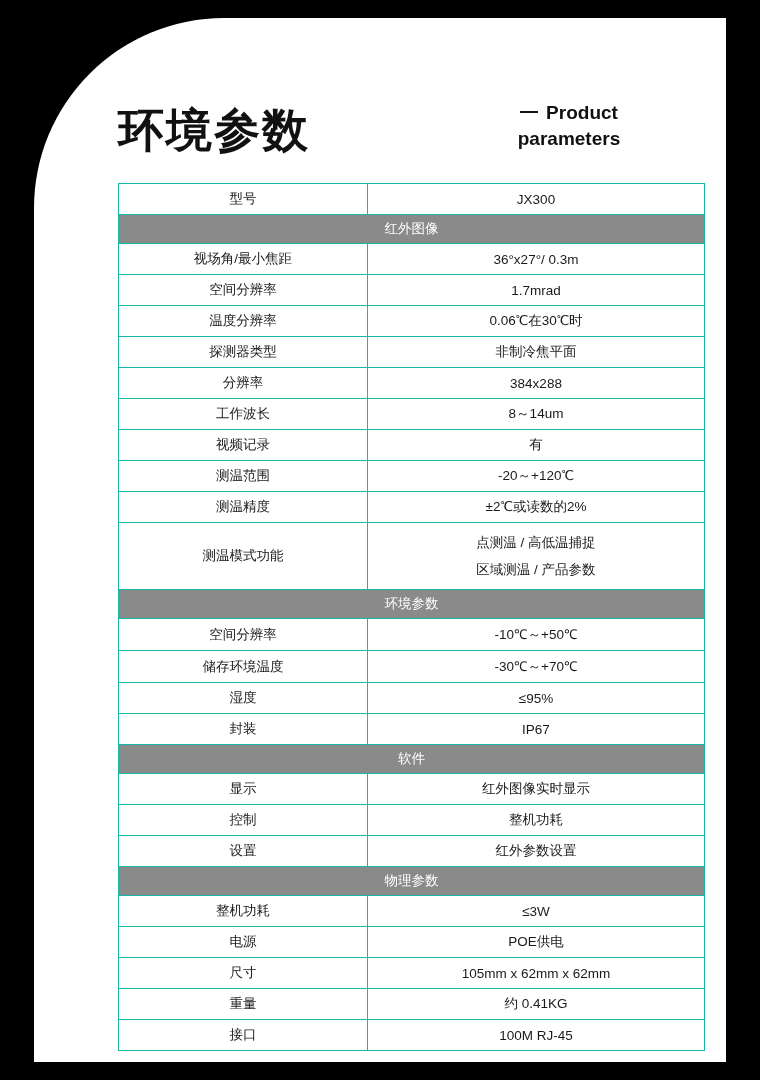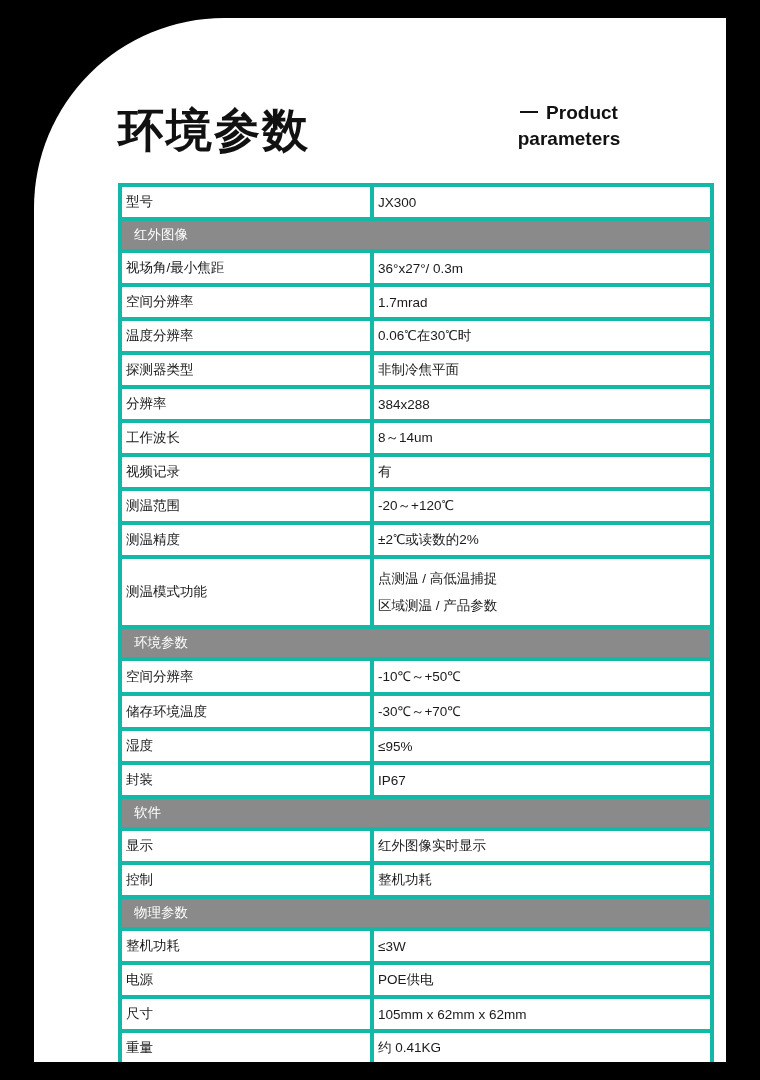--- a/index.html
+++ b/index.html
@@ -74,21 +74,22 @@
     position: absolute;
     left: 84px;
     top: 165px;
     width: 568px;
     border-collapse: collapse;
     table-layout: fixed;
     font-size: 13.5px;
     color: #1a1a1a;
   }
   table.spec td {
-    border: 4px solid #14b8a6;
+    border: 1px solid #14b8a6;
+    text-align: center;
     vertical-align: middle;
     padding: 6px 4px;
     height: 15px;
     background: #ffffff;
   }
   td.label {
     width: 240px;
   }
   td.value {
     width: 328px;
@@ -195,20 +196,24 @@
           <td colspan="2">软件</td>
         </tr>
         <tr>
           <td class="label">显示</td>
           <td class="value">红外图像实时显示</td>
         </tr>
         <tr>
           <td class="label">控制</td>
           <td class="value">整机功耗</td>
         </tr>
+        <tr>
+          <td class="label">设置</td>
+          <td class="value">红外参数设置</td>
+        </tr>
         <tr class="section">
           <td colspan="2">物理参数</td>
         </tr>
         <tr>
           <td class="label">整机功耗</td>
           <td class="value">≤3W</td>
         </tr>
         <tr>
           <td class="label">电源</td>
           <td class="value">POE供电</td>

